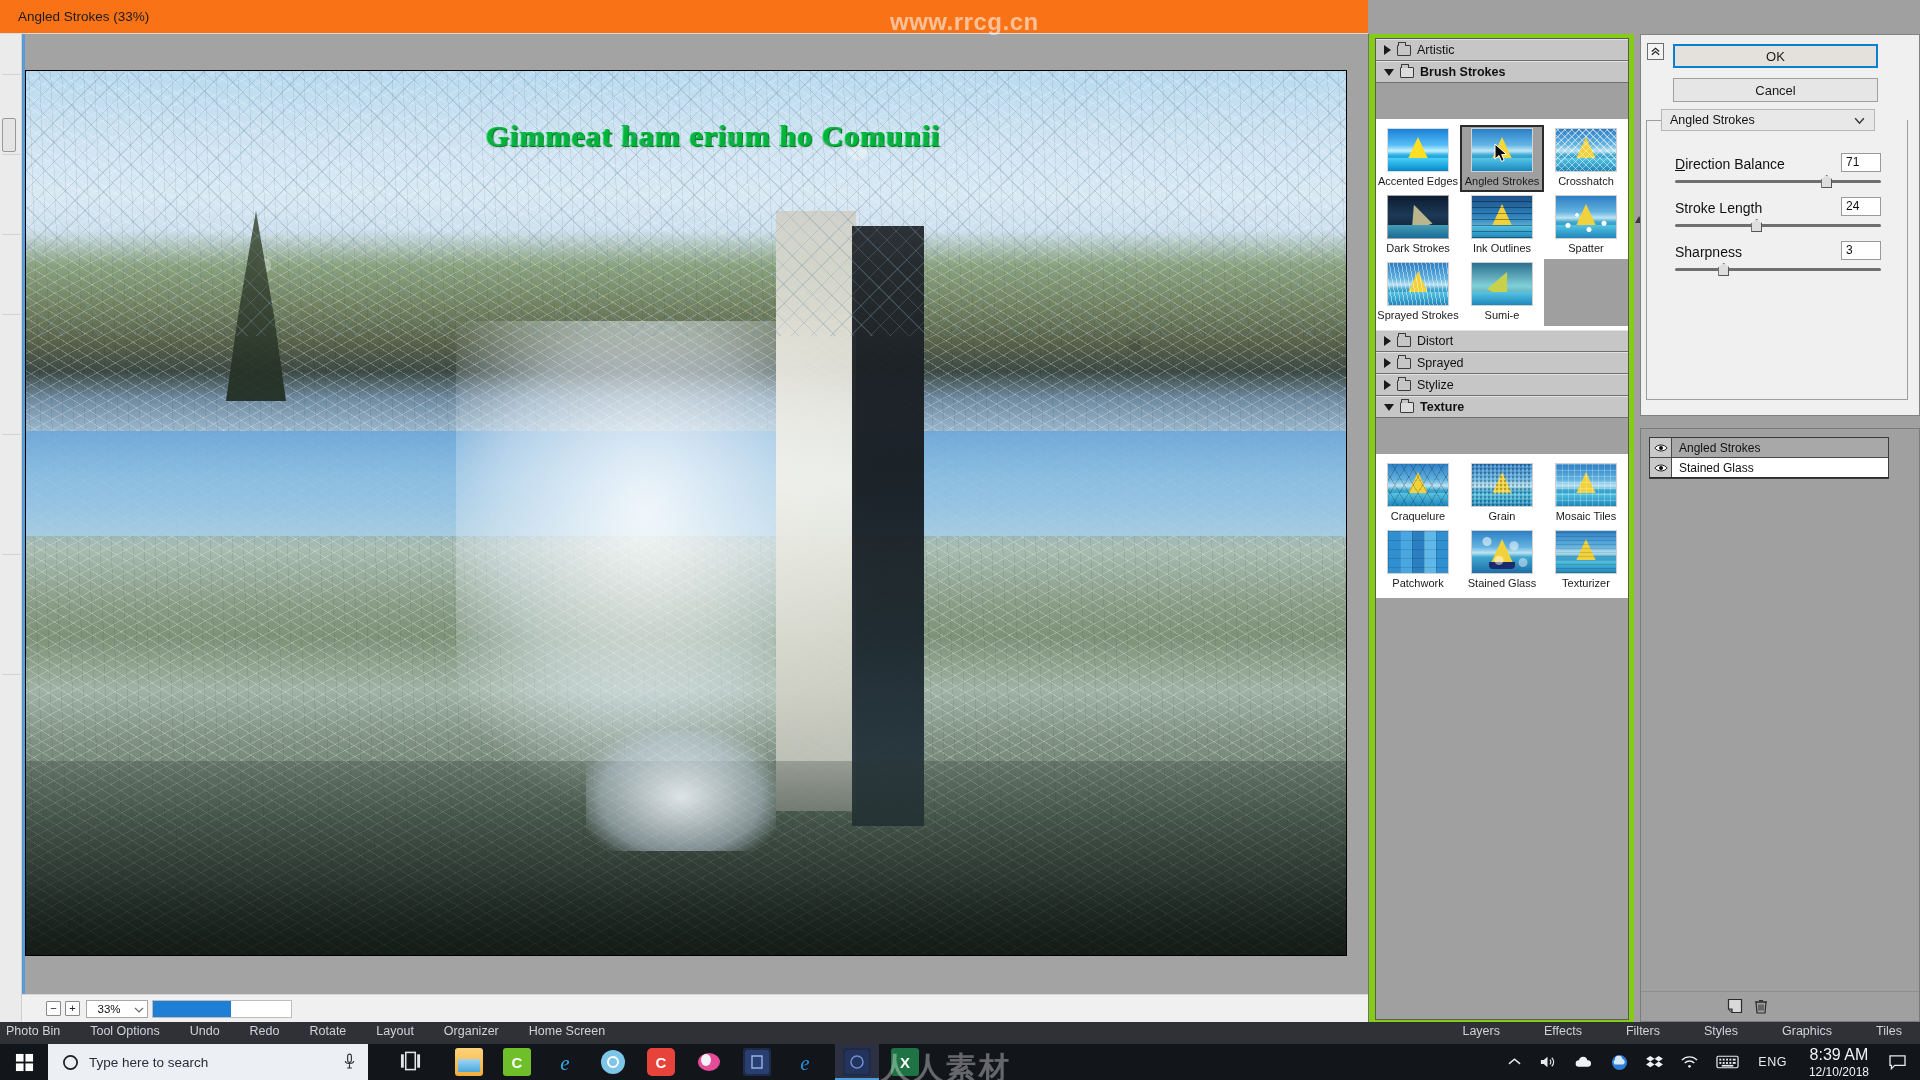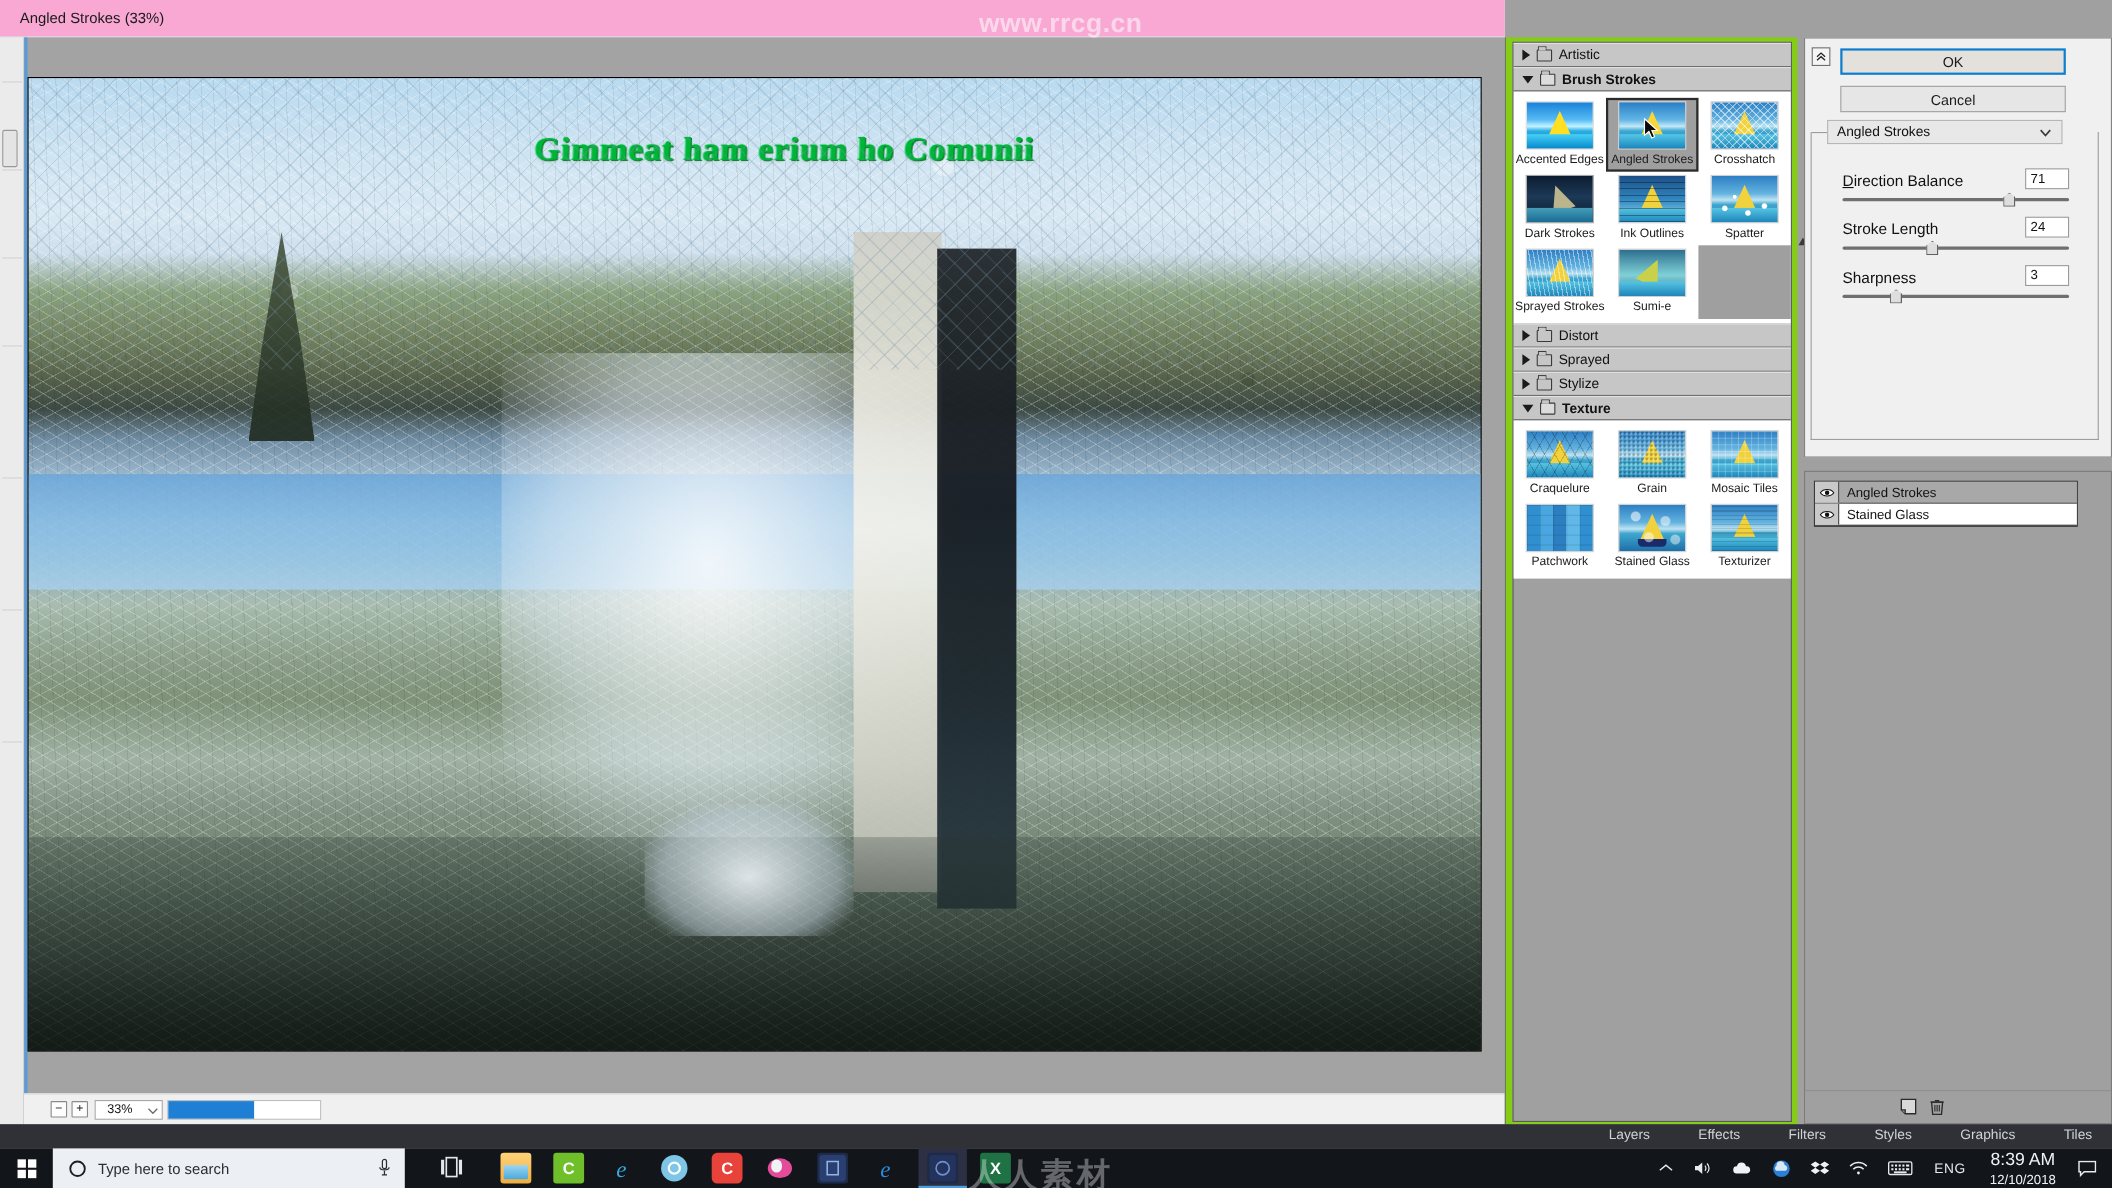--- a/index.html
+++ b/index.html
@@ -23,21 +23,21 @@
     font-family:"Liberation Sans", sans-serif;
   }
 
   
   #editor-window {
     position:absolute; left:0; top:0; width:1368px; height:1022px;
     background:#f0f0f0;
   }
   #editor-titlebar {
     position:absolute; left:0; top:0; width:1368px; height:34px;
-    background:#f9a8d4; border-bottom:1px solid #dcdcdc;
+    background:#f97316; border-bottom:1px solid #dcdcdc;
   }
   #editor-title {
     position:absolute; left:18px; top:9px;
     font-size:13.5px; color:#1a1a1a;
   }
 
   
   #left-toolstrip {
     position:absolute; left:0; top:34px; width:22px; height:988px;
     background:#ebebeb; border-right:1px solid #cfcfcf;
@@ -195,21 +195,21 @@
     background:#c6c6c6; position:relative;
   }
   .folder::before{
     content:""; position:absolute; left:0px; top:-3.5px; width:6px; height:3px;
     border:1.4px solid #3a3a3a; border-bottom:none; border-radius:1px 1px 0 0; background:#c6c6c6;
   }
   .folder.open{ background:#dcdcdc; }
 
   .thumb-grid{
     background:#ffffff; padding:6px 0 4px 0;
-    display:flex; flex-wrap:wrap;
+    display:flex; flex-wrap:wrap;margin-top:36px;
   }
   .thumb-cell{
     width:33.33%; display:flex; flex-direction:column; align-items:center;
     padding:3px 0 5px 0;
   }
   .thumb-cell.selected{ background:#9f9f9f; outline:2px solid #2b2b2b; outline-offset:-2px; }
   .thumb-img{
     width:62px; height:44px; border:1px solid #cfcfcf; position:relative; overflow:hidden;
     background:linear-gradient(180deg,#2d7fc4 0%, #63b3e0 38%, #bfe3f2 52%, #3fa7cf 62%, #1e6fa8 100%);
   }
@@ -725,20 +725,30 @@
         <svg id="delete-layer-icon" viewBox="0 0 16 16" width="16" height="16">
           <path d="M3 4 H13 L12 15 H4 Z" fill="none" stroke="#2a2a2a" stroke-width="1.2"></path>
           <path d="M2 4 H14 M6 2.5 H10" stroke="#2a2a2a" stroke-width="1.2"></path>
           <path d="M6 6.5 V12.5 M8 6.5 V12.5 M10 6.5 V12.5" stroke="#2a2a2a" stroke-width="1"></path>
         </svg>
       </div>
     </div>
   </div>
 
   <div id="bottom-menubar">
+    <div class="bm-left">
+      <span class="bm-item">Photo Bin</span>
+      <span class="bm-item">Tool Options</span>
+      <span class="bm-item">Undo</span>
+      <span class="bm-item">Redo</span>
+      <span class="bm-item">Rotate</span>
+      <span class="bm-item">Layout</span>
+      <span class="bm-item">Organizer</span>
+      <span class="bm-item">Home Screen</span>
+    </div>
     <div class="bm-right">
       <span class="bm-item">Layers</span>
       <span class="bm-item">Effects</span>
       <span class="bm-item">Filters</span>
       <span class="bm-item">Styles</span>
       <span class="bm-item">Graphics</span>
       <span class="bm-item">Tiles</span>
     </div>
   </div>
 

